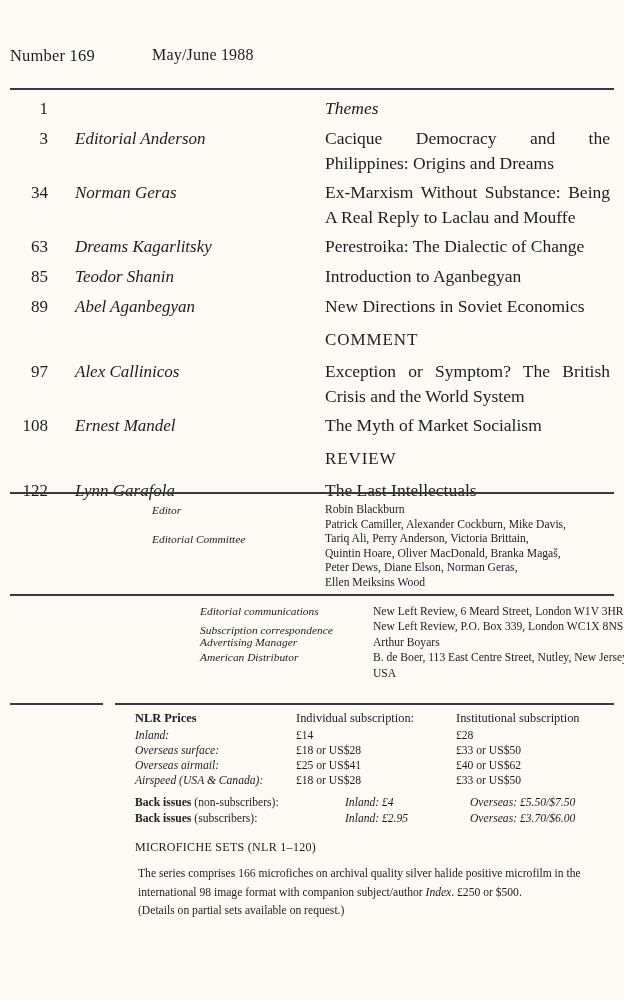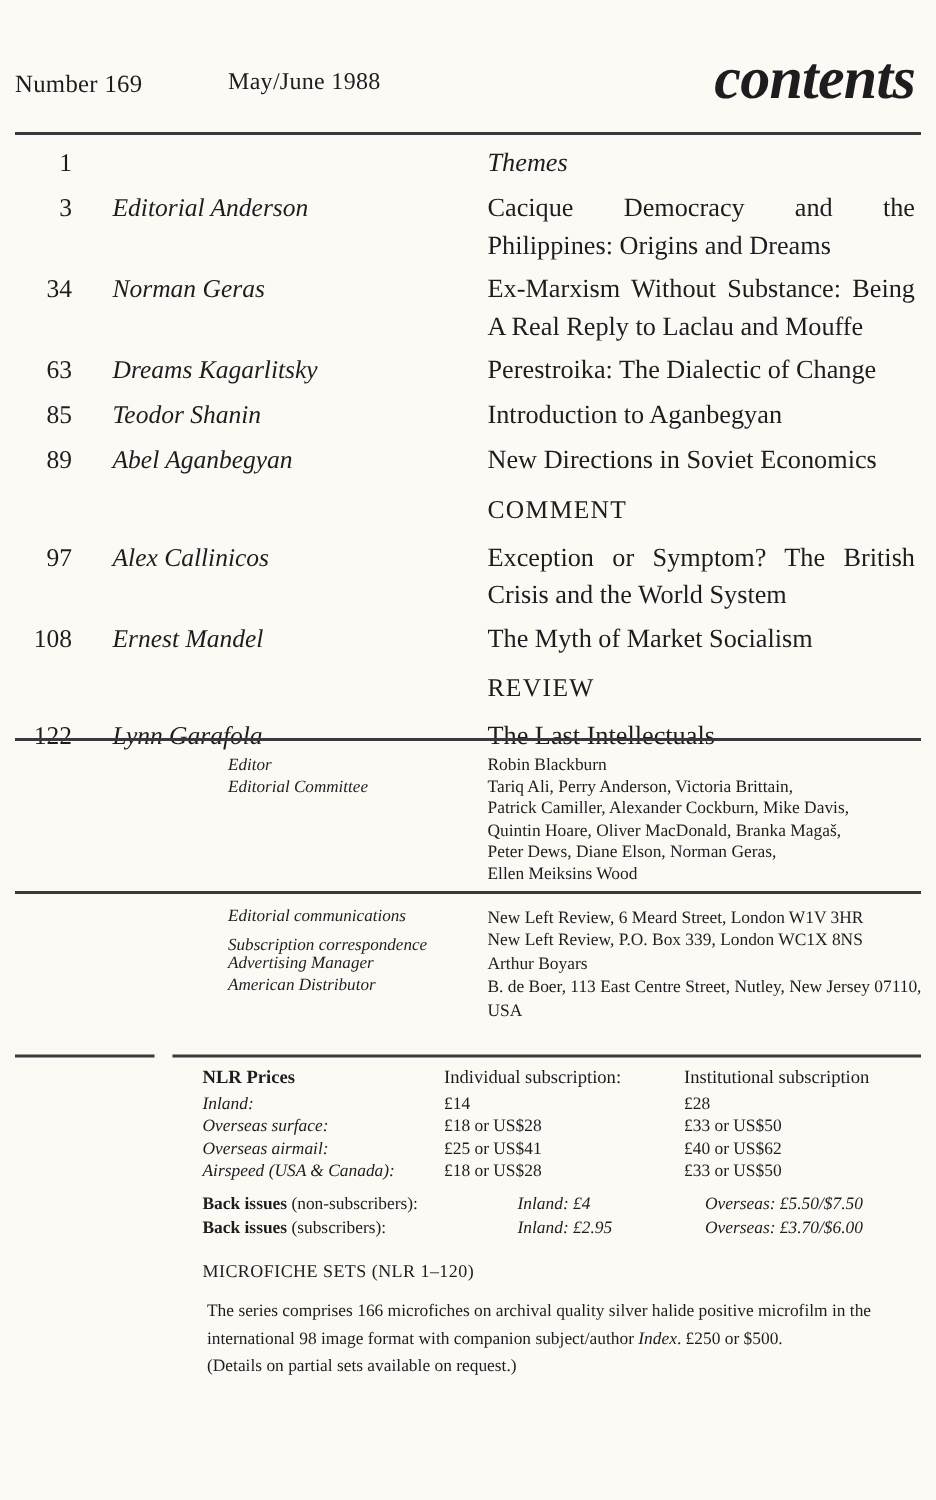--- a/index.html
+++ b/index.html
@@ -233,21 +233,20 @@
   }
 </style>
 </head>
 <body>
 
 <div class="page">
 
   <div class="masthead">
     <div class="issue-number">Number 169</div>
     <div class="issue-date">May/June 1988</div>
-    <div class="wordmark">contents</div>
   </div>
 
   <div class="rule full" style="top:88px;"></div>
 
   <div class="toc">
 
     <div class="toc-row">
       <span class="toc-page">1</span>
       <span class="toc-author"></span>
       <div class="toc-title italic nojust">Themes</div>
@@ -318,40 +317,40 @@
   </div>
 
   <div class="rule full" style="top:492px;"></div>
 
   <div class="info-block" style="top:503px;">
     <div class="info-row">
       <span class="info-label">Editor</span>
       <div class="info-value">Robin Blackburn</div>
     </div>
     <div class="info-row">
+      <div class="info-value">Patrick Camiller, Alexander Cockburn, Mike Davis,</div>
+    </div>
+    <div class="info-row">
       <span class="info-label">Editorial Committee</span>
       <div class="info-value">Tariq Ali, Perry Anderson, Victoria Brittain,</div>
     </div>
     <div class="info-row">
-      <div class="info-value">Patrick Camiller, Alexander Cockburn, Mike Davis,</div>
-    </div>
-    <div class="info-row">
       <div class="info-value">Quintin Hoare, Oliver MacDonald, Branka Magaš,</div>
     </div>
     <div class="info-row">
       <div class="info-value">Peter Dews, Diane Elson, Norman Geras,</div>
     </div>
     <div class="info-row">
       <div class="info-value">Ellen Meiksins Wood</div>
     </div>
   </div>
 
   <div class="rule full" style="top:594px;"></div>
 
-  <div class="info-block" style="top:604px; line-height:15.4px;">
+  <div class="info-block" style="top:604px; line-height:15.4px;padding-left:48px;">
     <div class="info-row">
       <span class="info-label">Editorial communications</span>
       <div class="info-value">New Left Review, 6 Meard Street, London W1V 3HR</div>
     </div>
     <div class="info-row">
       <span class="info-label" style="top:4px;">Subscription correspondence</span>
       <div class="info-value">New Left Review, P.O. Box 339, London WC1X 8NS</div>
     </div>
     <div class="info-row">
       <span class="info-label">Advertising Manager</span>

